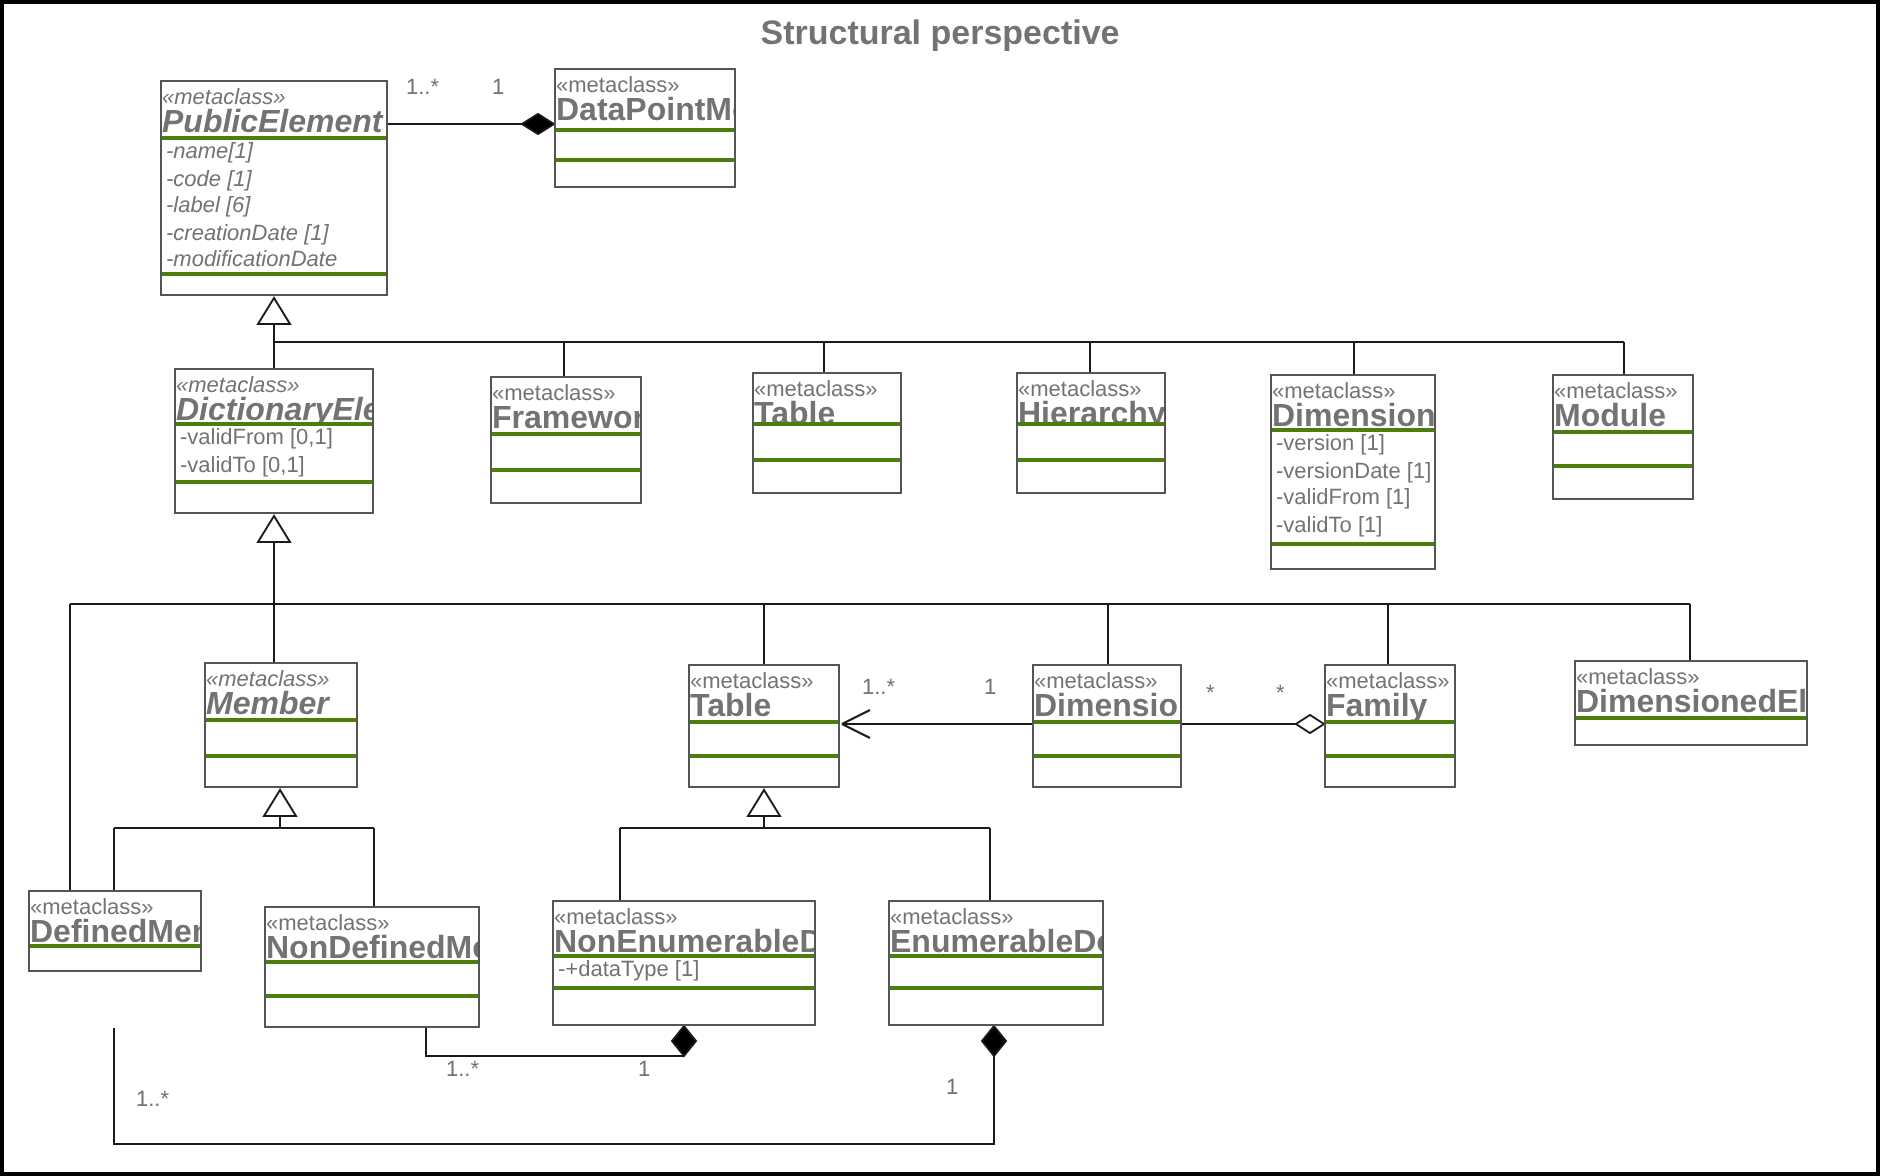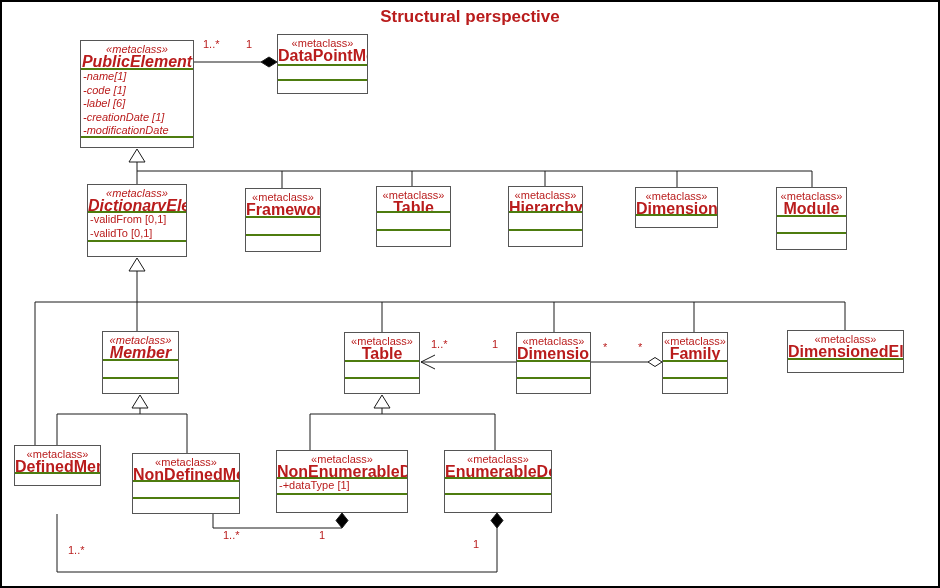--- a/index.html
+++ b/index.html
@@ -1,25 +1,25 @@
 <!DOCTYPE html>
 <html><head>
 <meta charset="utf-8">
 <style>
   html,body{margin:0;padding:0;background:#fff;}
   #canvas{
     position:relative;width:940px;height:588px;box-sizing:border-box;
     border:2px solid #000;background:#fff;overflow:hidden;
-    font-family:"Liberation Sans","DejaVu Sans",sans-serif;color:#b91c1c;
+    font-family:"Liberation Sans","DejaVu Sans",sans-serif;color:#737373;
   }
   #title{position:absolute;left:0;right:0;top:5px;text-align:center;
     font-size:17px;font-weight:bold;letter-spacing:0px;}
   svg.wires{position:absolute;left:0;top:0;pointer-events:none;}
   .cls{position:absolute;box-sizing:border-box;border:1px solid #555;background:#fff;}
-  .hdr{box-sizing:border-box;text-align:center;overflow:hidden;padding-top:2px;}
+  .hdr{box-sizing:border-box;overflow:hidden;padding-top:2px;}
   .st{font-size:11px;line-height:12px;}
   .nm{font-size:16px;line-height:13px;font-weight:bold;}
   .abst .st,.abst .nm{font-style:italic;}
   .cmp{box-sizing:border-box;border-top:2px solid #4d7c0f;font-size:11px;line-height:13.5px;
     padding:0 1px 0 2px;overflow:hidden;}
   .ital{font-style:italic;}
   .mult{position:absolute;font-size:11px;line-height:11px;white-space:nowrap;}
 </style>
 </head>
 <body>
@@ -171,20 +171,26 @@
     </div>
     <div class="cmp" style="height:18px"></div>
     <div class="cmp" style="height:17px"></div>
   </div>
 
   <div class="cls" style="left:633px;top:185px;width:83px;">
     <div class="hdr" style="height:26px">
       <div class="st">«metaclass»</div>
       <div class="nm">Dimension</div>
     </div>
+    <div class="cmp" style="height:57px">
+      <div>-version [1]</div>
+      <div>-versionDate [1]</div>
+      <div>-validFrom [1]</div>
+      <div>-validTo [1]</div>
+    </div>
     <div class="cmp" style="height:13px"></div>
   </div>
 
   <div class="cls" style="left:774px;top:185px;width:71px;">
     <div class="hdr" style="height:27px">
       <div class="st">«metaclass»</div>
       <div class="nm">Module</div>
     </div>
     <div class="cmp" style="height:17px"></div>
     <div class="cmp" style="height:17px"></div>

